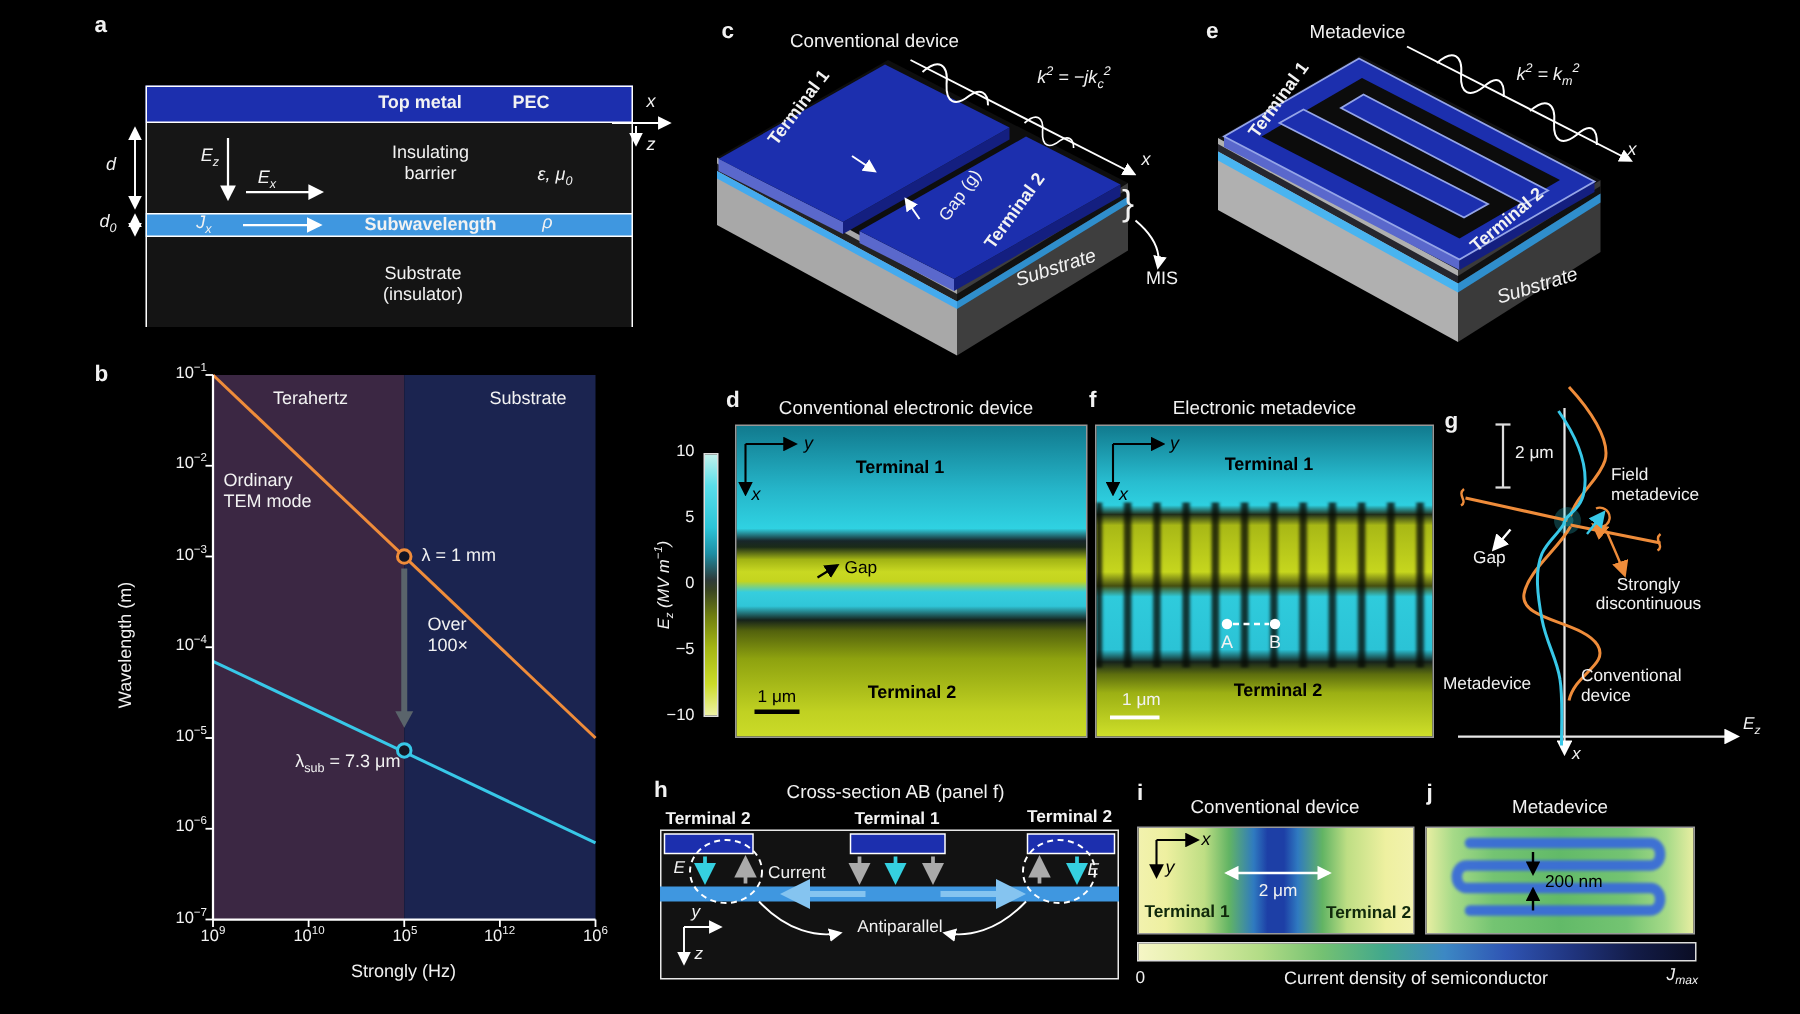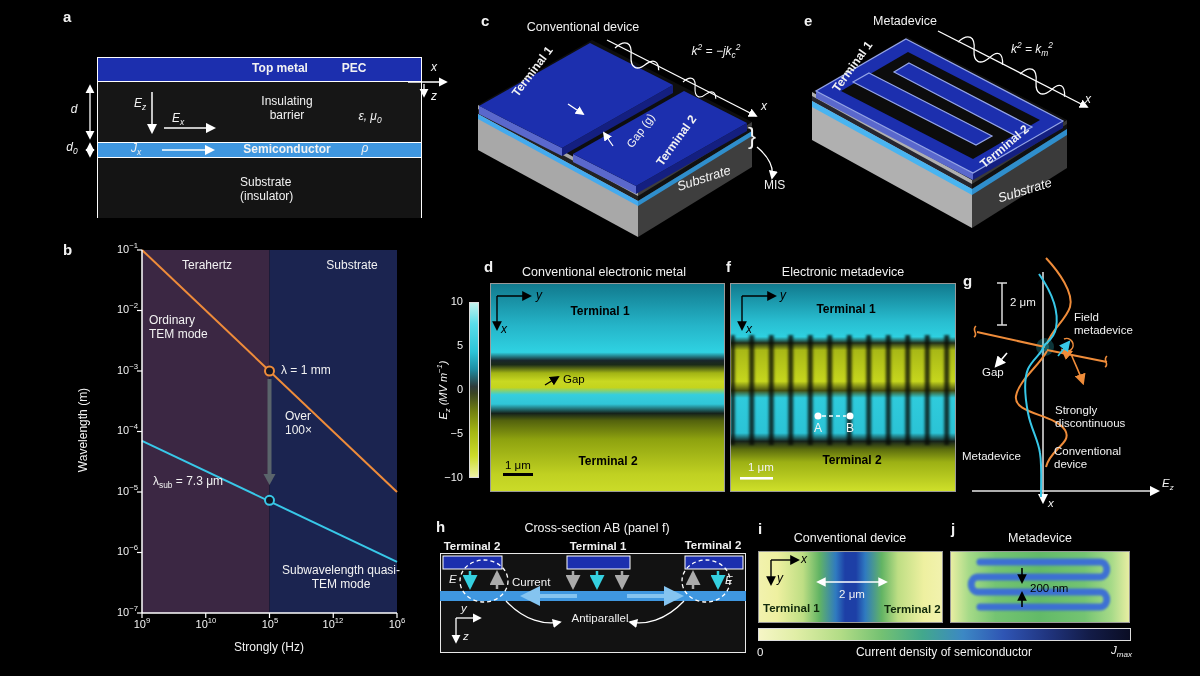--- a/index.html
+++ b/index.html
@@ -51,23 +51,23 @@
 
   <span class="s pl" style="left:63px;top:8px">a</span>
   <div class="box" id="a-topmetal"></div>
   <div class="box" id="a-barrier"></div>
   <div class="box" id="a-semi"></div>
   <div class="box" id="a-substrate"></div>
   <span class="s ctr b" style="left:280px;top:62px">Top metal</span>
   <span class="s ctr b" style="left:354px;top:62px">PEC</span>
   <div class="s ctr w" style="left:287px;top:95px;width:82px;text-align:center">Insulating barrier</div>
   <span class="s ctr i" style="left:370px;top:110px">ε, μ<sub>0</sub></span>
-  <span class="s ctr b" style="left:287px;top:143px">Semiconductor</span>
+  <span class="s ctr b" style="left:287px;top:143px">Subwavelength</span>
   <span class="s ctr i" style="left:365px;top:142px">ρ</span>
-  <div class="s ctr w" style="left:282px;top:176px;width:84px;text-align:left">Substrate (insulator)</div>
+  <div class="s ctr w" style="left:282px;top:176px;width:84px;text-align:center">Substrate (insulator)</div>
   <span class="s ctr i" style="left:140px;top:97px">E<sub>z</sub></span>
   <span class="s ctr i" style="left:178px;top:112px">E<sub>x</sub></span>
   <span class="s ctr i" style="left:136px;top:142px">J<sub>x</sub></span>
   <span class="s ctr i" style="left:74px;top:103px">d</span>
   <span class="s ctr i" style="left:72px;top:141px">d<sub>0</sub></span>
   <span class="s ctr i" style="left:434px;top:61px">x</span>
   <span class="s ctr i" style="left:434px;top:90px">z</span>
   <svg style="left:60px;top:50px" width="400" height="180">
     <defs>
         <marker id="aw" viewBox="0 0 10 10" refX="8" refY="5" markerWidth="7" markerHeight="7" orient="auto-start-reverse">
@@ -122,23 +122,22 @@
   <span class="s ctr t11" style="left:142px;top:618px">10<sup>9</sup></span>
   <span class="s ctr t11" style="left:206px;top:618px">10<sup>10</sup></span>
   <span class="s ctr t11" style="left:270px;top:618px">10<sup>5</sup></span>
   <span class="s ctr t11" style="left:333px;top:618px">10<sup>12</sup></span>
   <span class="s ctr t11" style="left:397px;top:618px">10<sup>6</sup></span>
   <span class="s" style="left:84px;top:430px;transform:translate(-50%,-50%) rotate(-90deg)">Wavelength (m)</span>
   <span class="s ctr" style="left:269px;top:641px">Strongly (Hz)</span>
   <span class="s ctr" style="left:207px;top:259px">Terahertz</span>
   <span class="s ctr" style="left:352px;top:259px">Substrate</span>
   <div class="s w" style="left:149px;top:314px;width:72px">Ordinary TEM mode</div>
-  <div class="s ctr w" style="left:341px;top:564px;width:122px;text-align:center">Subwavelength quasi-TEM mode</div>
   <span class="s" style="left:281px;top:364px">λ = 1 mm</span>
-  <div class="s" style="left:153px;top:475px;width:114px;text-align:left">λ<sub>sub</sub> = 7.3 μm</div>
+  <div class="s" style="left:153px;top:501px;width:114px;text-align:right">λ<sub>sub</sub> = 7.3 μm</div>
   <div class="s w" style="left:285px;top:410px;width:48px">Over 100×</div>
 
   <span class="s pl" style="left:481px;top:12px">c</span>
   <span class="s ctr ttl" style="left:583px;top:20px">Conventional device</span>
   <svg style="left:455px;top:12px" width="350" height="226">
     <defs>
         <marker id="cw" viewBox="0 0 10 10" refX="8" refY="5" markerWidth="7" markerHeight="7" orient="auto-start-reverse">
           <path d="M0,0L10,5L0,10z" fill="#fff"></path>
         </marker>
       </defs>
@@ -204,21 +203,21 @@
     <path d="M0,0 C5,-13 13,-13 18,0 C23,11 30,11 35,0 C39,-11 45,-11 50,0" transform="translate(168,30) rotate(27)" fill="none" stroke="#fff" stroke-width="1.3"></path>
     <path d="M0,0 C5,-13 13,-13 18,0 C23,11 30,11 35,0 C39,-11 45,-11 50,0" transform="translate(230,62) rotate(27)" fill="none" stroke="#fff" stroke-width="1.3"></path>
   </svg>
   <span class="s ctr b" style="left:853px;top:67px;transform:translate(-50%,-50%) rotate(-54deg)">Terminal 1</span>
   <span class="s ctr b" style="left:1005px;top:147px;transform:translate(-50%,-50%) rotate(-40deg)">Terminal 2</span>
   <span class="s i" style="left:1025px;top:191px;transform:translate(-50%,-50%) rotate(-17deg);font-size:13px">Substrate</span>
   <span class="s ctr i" style="left:1032px;top:43px">k<sup>2</sup> = k<sub>m</sub><sup>2</sup></span>
   <span class="s ctr i" style="left:1088px;top:93px">x</span>
 
   <span class="s pl" style="left:484px;top:258px">d</span>
-  <span class="s ctr ttl" style="left:604px;top:265px">Conventional electronic metal</span>
+  <span class="s ctr ttl" style="left:604px;top:265px">Conventional electronic device</span>
   <div class="box" id="cb-d"></div>
   <div class="ytick" style="left:425px;top:295px;width:38px">10</div>
   <div class="ytick" style="left:425px;top:339px;width:38px">5</div>
   <div class="ytick" style="left:425px;top:383px;width:38px">0</div>
   <div class="ytick" style="left:425px;top:427px;width:38px">−5</div>
   <div class="ytick" style="left:425px;top:471px;width:38px">−10</div>
   <span class="s i t11" style="left:443px;top:390px;transform:translate(-50%,-50%) rotate(-90deg)">E<sub>z</sub> (MV m<sup>−1</sup>)</span>
   <div class="box" id="map-d"></div>
   <svg style="left:490px;top:283px" width="235" height="209">
     <defs>
@@ -300,21 +299,21 @@
       <path d="M116,104 C121,116 125,124 128,133" stroke-width="1.6" marker-end="url(#go)"></path>
     </g>
 
     <path d="M84,24 C98,44 104,62 101,78 C99,90 89,93 88,98 C87,103 77,110 73,119 C68,131 70,147 73,163 C76,179 83,189 85,203 C87,215 86,232 86,247" stroke="var(--cyan)" stroke-width="2" fill="none"></path>
     <line x1="103" y1="106" x2="114" y2="92" stroke="var(--cyan)" stroke-width="1.6" marker-end="url(#gc)"></line>
     <line x1="52" y1="103" x2="41" y2="116" stroke="#fff" stroke-width="1.6" marker-end="url(#gw)"></line>
   </svg>
   <span class="s t115" style="left:1010px;top:296px">2 μm</span>
   <div class="s w t115" style="left:1074px;top:311px;width:66px">Field metadevice</div>
   <span class="s t115" style="left:982px;top:366px">Gap</span>
-  <div class="s ctr w t115" style="left:1099px;top:404px;width:88px;">Strongly discontinuous</div>
+  <div class="s ctr w t115" style="left:1099px;top:384px;width:88px;text-align:center">Strongly discontinuous</div>
   <span class="s t115" style="left:962px;top:450px">Metadevice</span>
   <div class="s w t115" style="left:1054px;top:445px;width:80px">Conventional device</div>
   <span class="s i t115" style="left:1162px;top:477px">E<sub>z</sub></span>
   <span class="s i t115" style="left:1048px;top:497px">x</span>
 
   <span class="s pl" style="left:436px;top:518px">h</span>
   <span class="s ctr ttl" style="left:597px;top:521px">Cross-section AB (panel f)</span>
   <span class="s ctr b t115" style="left:472px;top:540px">Terminal 2</span>
   <span class="s ctr b t115" style="left:598px;top:540px">Terminal 1</span>
   <span class="s ctr b t115" style="left:713px;top:539px">Terminal 2</span>

